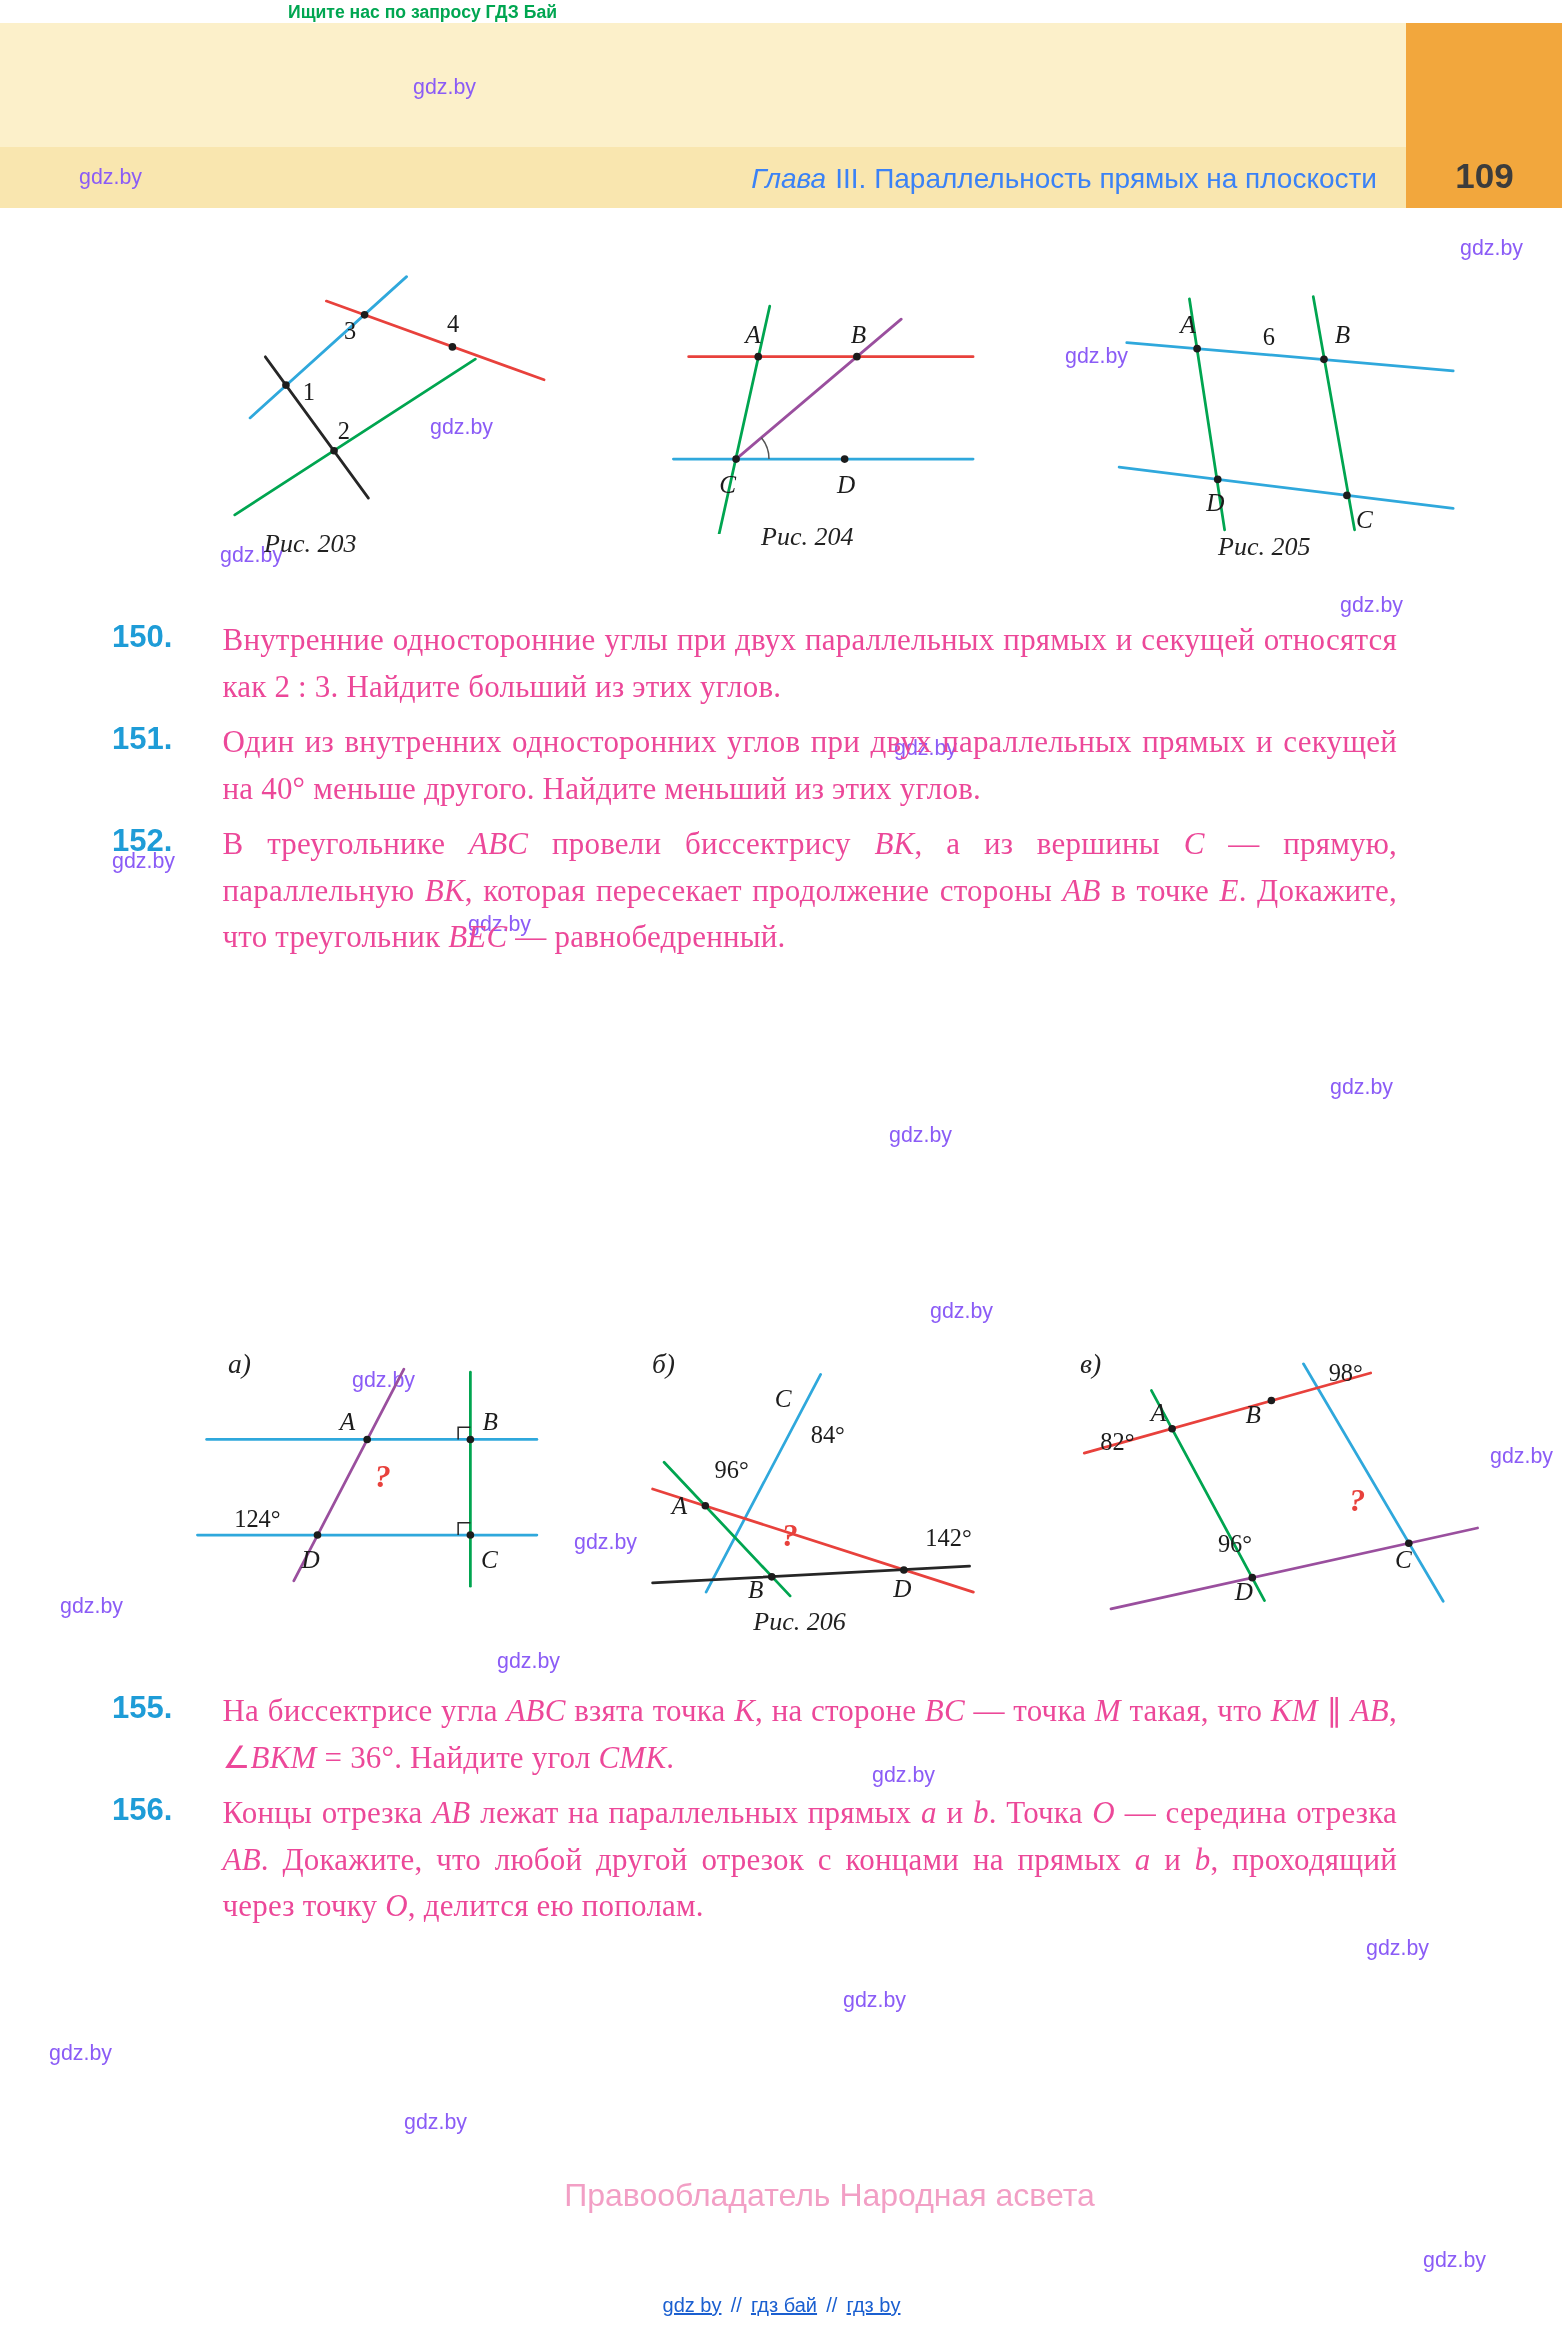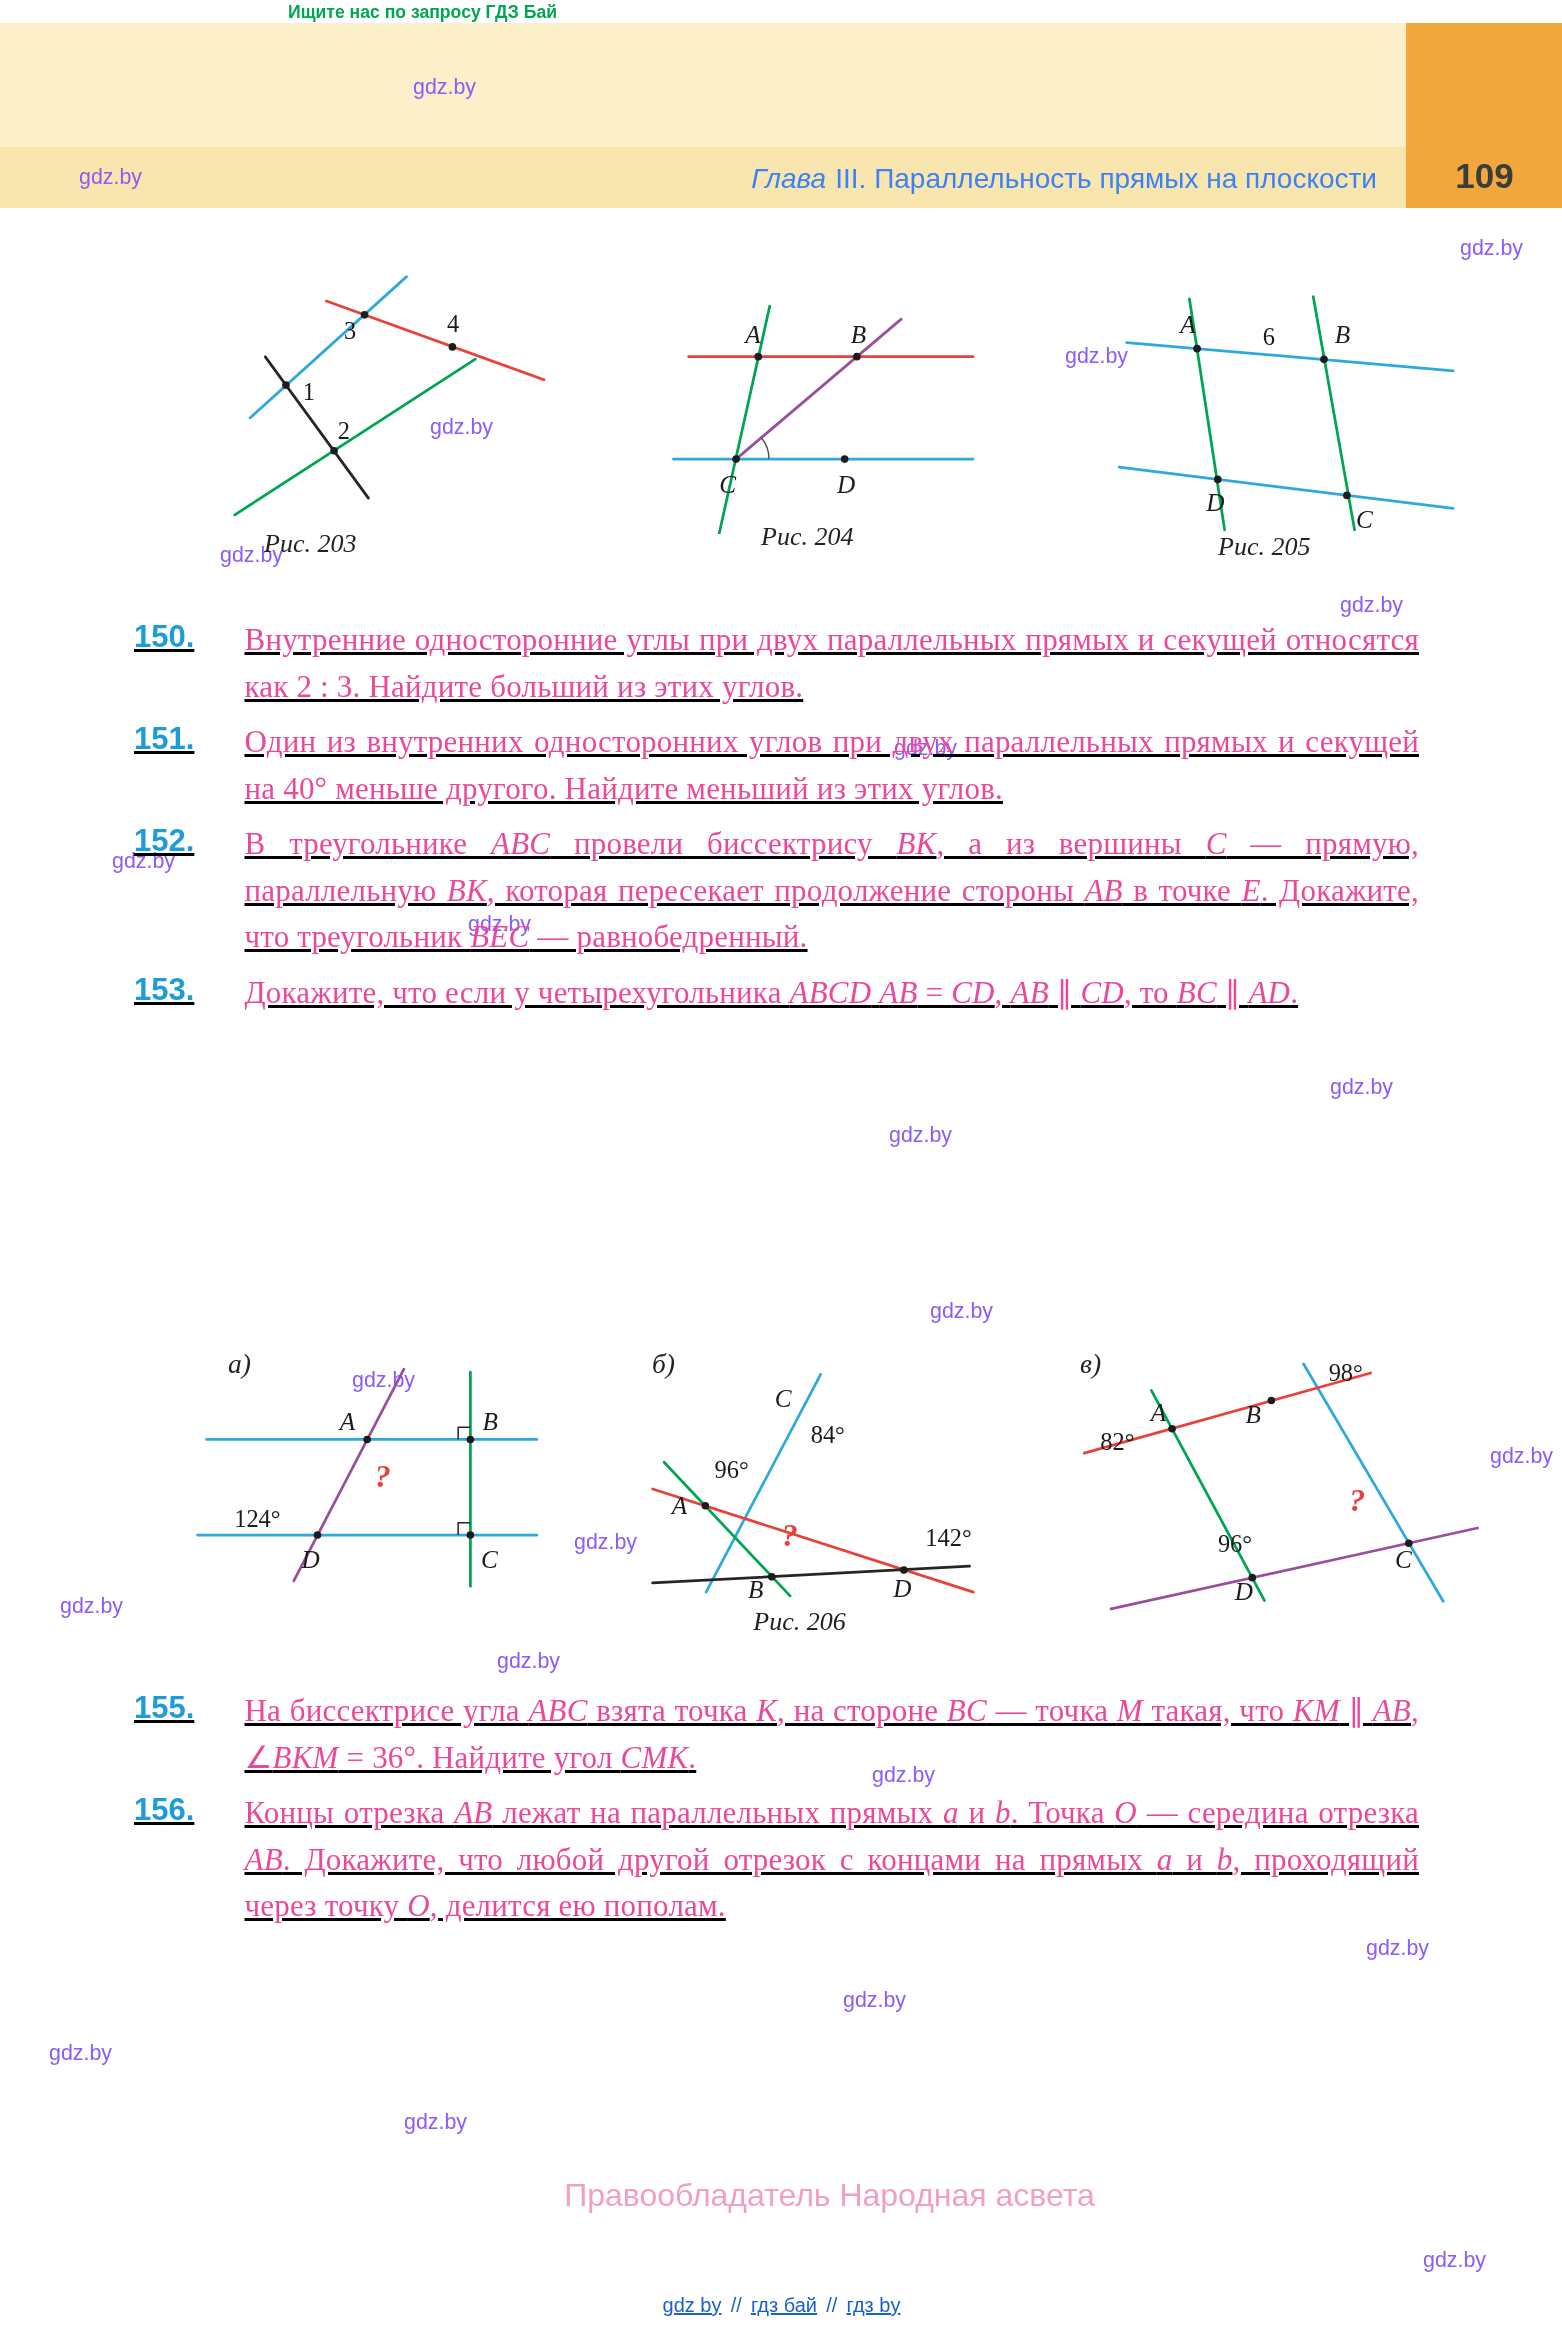--- a/index.html
+++ b/index.html
@@ -25,21 +25,21 @@
   .dot{fill:#1c1c1c;}
   .flbl{font-style:italic;font-size:33px;font-family:"Liberation Serif",serif;fill:#1c1c1c;}
   .fnum{font-size:32px;font-family:"Liberation Serif",serif;fill:#1c1c1c;}
   .fq{font-style:italic;font-weight:bold;font-size:42px;font-family:"Liberation Serif",serif;fill:#E8413C;}
   .ra{stroke:#262626;stroke-width:2;fill:none;}
   .arc{stroke:#555;stroke-width:2;fill:none;}
 
   .caption{position:absolute;font:italic 26px "Liberation Serif",serif;color:#222;}
   .subtag{position:absolute;font:italic 27.5px "Liberation Serif",serif;color:#222;}
 
-  .problems{position:absolute;left:134px;width:1285px;text-decoration:underline;}
+  .problems{position:absolute;left:112px;width:1285px;}
   #problems-top{top:617px;}
   #problems-bottom{top:1688px;}
   .p-row{display:flex;margin-bottom:9.2px;}
   .p-num{width:83px;flex:none;font:bold 31px "Liberation Sans",sans-serif;color:#1E9CD7;padding-top:1.5px;}
   .p-text{flex:1;margin-left:27.5px;font-size:31px;line-height:1.5;text-align:justify;
           color:#ec4899;letter-spacing:0.2px;}
   .p-text i{font-style:italic;}
 
   .publisher{position:absolute;top:2177px;left:0;width:1563px;text-align:center;
              font:32px "Liberation Sans",sans-serif;color:#F29FC5;margin-left:48px;}
@@ -147,24 +147,20 @@
   <div class="p-row">
     <div class="p-num">151.</div>
     <div class="p-text">Один из внутренних односторонних углов при двух параллельных прямых и секущей на 40° меньше другого. Найдите меньший из этих углов.</div>
   </div>
 
   <div class="p-row">
     <div class="p-num">152.</div>
     <div class="p-text">В треугольнике <i>ABC</i> провели биссектрису <i>BK</i>, а из вершины <i>C</i> — прямую, параллельную <i>BK</i>, которая пересекает продолжение стороны <i>AB</i> в точке <i>E</i>. Докажите, что треугольник <i>BEC</i> — равнобедренный.</div>
   </div>
 
-  <div class="p-row">
-    <div class="p-num">153.</div>
-    <div class="p-text">Докажите, что если у четырехугольника <i>ABCD</i> <i>AB</i> = <i>CD</i>, <i>AB</i> ∥ <i>CD</i>, то <i>BC</i> ∥ <i>AD</i>.</div>
-  </div>
 
 </div>
 
   <div class="subtag" style="left:228px;top:1348px">а)</div>
   <div class="subtag" style="left:652px;top:1348px">б)</div>
   <div class="subtag" style="left:1080px;top:1348px">в)</div>
 
   <svg class="fig" style="left:191px;top:1363px" width="360" height="237" viewBox="0 0 470 310">
     <line class="ln c-cyan" x1="20" y1="100" x2="452" y2="100"></line>
     <line class="ln c-cyan" x1="8" y1="225" x2="452" y2="225"></line>

